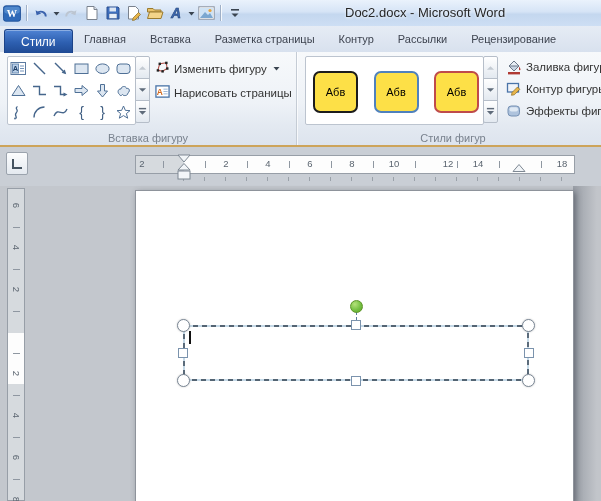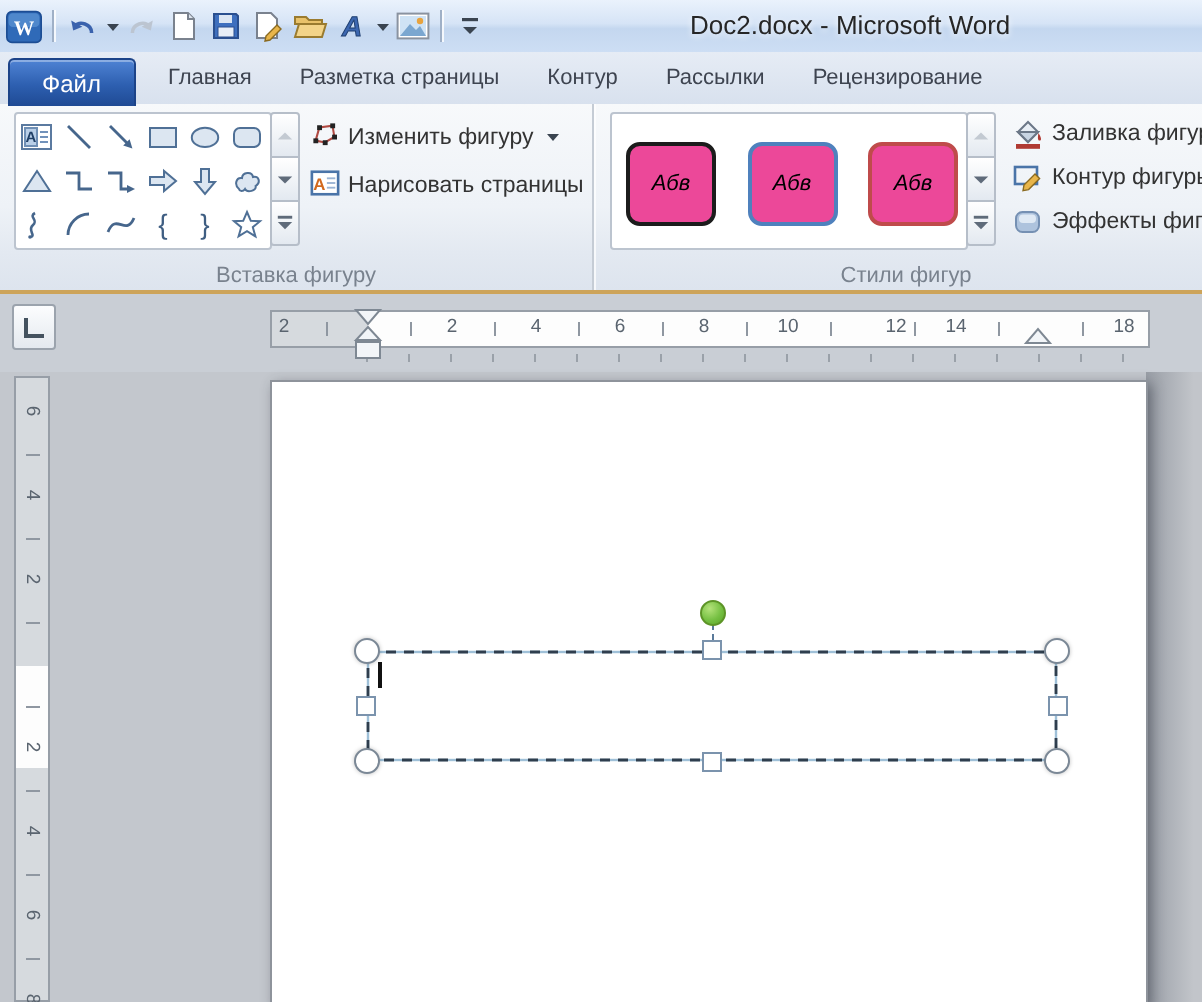--- a/index.html
+++ b/index.html
@@ -52,22 +52,22 @@
   .sbtn{flex:1;background:linear-gradient(#ffffff,#e3e9f0);border:1px solid #b6bec9;margin-top:-1px;
     display:flex;align-items:center;justify-content:center;padding:0;}
   .sbtn:first-child{margin-top:0;border-radius:2px 2px 0 0;}
   .sbtn:last-child{border-radius:0 0 2px 2px;}
   .ribbon-btn{position:absolute;height:19px;display:flex;align-items:center;gap:4px;border:none;
     background:transparent;padding:0 3px;font-size:11.5px;color:#333;white-space:nowrap;}
   .ribbon-btn svg{flex:none;}
   #btn-edit-shape{left:152px;top:7px;}
   #btn-draw-textbox{left:152px;top:31px;}
   #style-gallery{left:8px;top:4px;width:177px;height:67px;}
-  .swatch{position:absolute;top:14px;width:41px;height:38px;border-radius:7px;background:#ec4899;
-    display:flex;align-items:center;justify-content:center;font-size:11px;color:#000;font-style:italic;}
+  .swatch{position:absolute;top:14px;width:41px;height:38px;border-radius:7px;background:#fde047;
+    display:flex;align-items:center;justify-content:center;font-size:11px;color:#000;}
   #style-buttons .ribbon-btn{left:206px;}
   .dd-arrow{margin-left:2px;}
 
   
   #rulerrow{position:absolute;left:0;top:147px;width:601px;height:39px;background:#c9ced5;}
   #tab-selector{position:absolute;left:6px;top:5px;width:20px;height:21px;
     background:linear-gradient(#fcfdfe,#e4e9ef);border:1px solid #9ba3ad;border-radius:2px;
     display:flex;align-items:center;justify-content:center;}
   #tab-selector .lmark{width:8px;height:8px;border-left:2px solid #44525f;border-bottom:2px solid #44525f;}
   #hruler{position:absolute;left:135px;top:8px;width:438px;height:17px;background:#d6dade;
@@ -185,23 +185,24 @@
           <svg width="10" height="12" viewBox="0 0 10 12">
             <rect x="1" y="2" width="8" height="1.6" fill="#3a4450"></rect>
             <polygon points="1.5,6.5 8.5,6.5 5,10" fill="#3a4450"></polygon>
           </svg>
         </button>
       </div>
     <span id="window-title">Doc2.docx  -  Microsoft Word</span>
   </div>
 
   <div id="tabrow">
-    <div id="file-tab">Файл</div>
+    <div id="file-tab">Стили</div>
     <div id="tabs">
         <div class="tab">Главная</div>
+        <div class="tab">Вставка</div>
         <div class="tab">Разметка страницы</div>
         <div class="tab">Контур</div>
         <div class="tab">Рассылки</div>
         <div class="tab">Рецензирование</div>
       </div>
   </div>
 
   <div id="ribbon">
 
     <div class="group" id="grp-insert-shapes">

